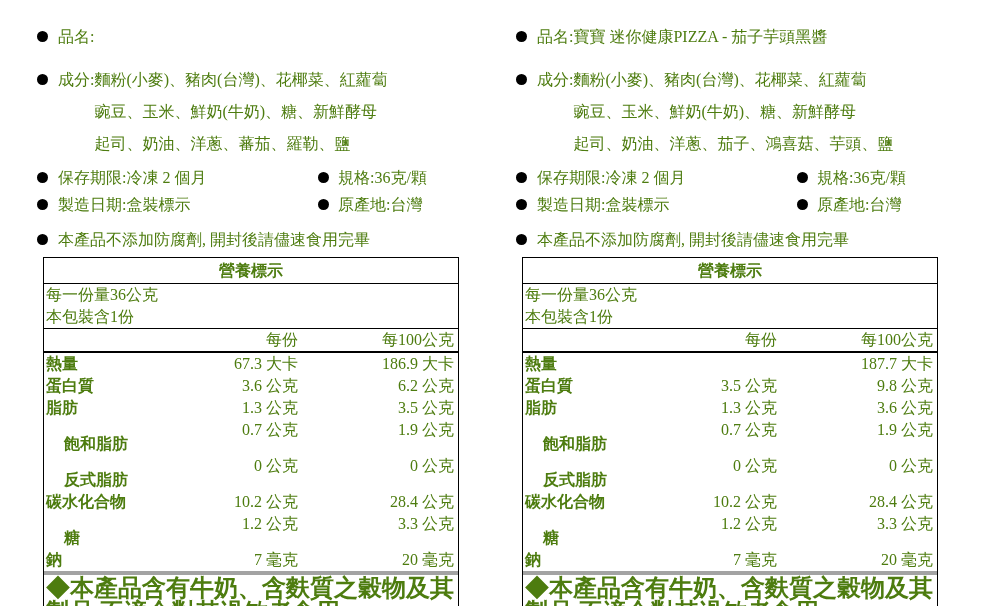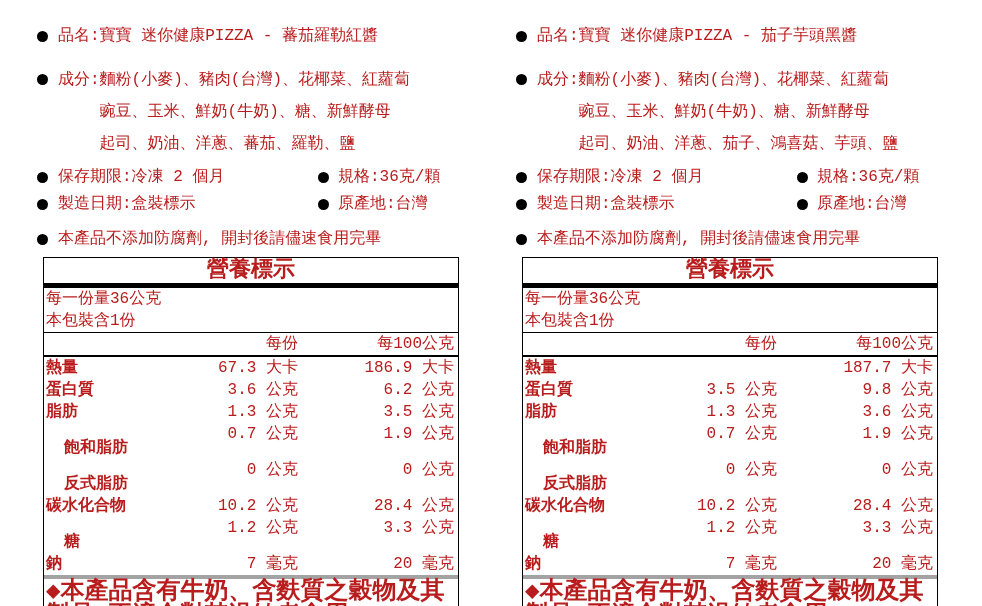--- a/index.html
+++ b/index.html
@@ -1,41 +1,41 @@
 <!DOCTYPE html>
 <html><head>
 <meta charset="utf-8">
 <style>
   * { box-sizing: border-box; margin: 0; padding: 0; }
   html, body { background: #fff; }
   .page {
     position: relative; width: 982px; height: 606px;
-    background: #ffffff; color: #b91c1c;
-    font-family: Liberation Mono, monospace;
+    background: #ffffff; color: #4d7c0f;
+    font-family: Liberation Serif, serif;
     overflow: hidden;
   }
   .panel { position: absolute; top: 0; width: 432px; }
   .panel-left  { left: 37px; }
   .panel-right { left: 516px; }
 
   .brow { position: absolute; left: 0; right: 0; display: flex; align-items: flex-start; font-size: 16px; line-height: 19px; white-space: nowrap; }
   .bullet { flex: 0 0 11px; width: 11px; height: 11px; border-radius: 50%; background: #000; margin: 4px 10px 0 0; }
   .row-pname { top: 27px; }
   .row-ingr  { top: 64px; line-height: 32px; }
   .row-ingr .bullet { margin-top: 10px; }
   .ingr-lines { display: block; }
   .ingr-lines div { line-height: 32px; height: 32px; white-space: nowrap; }
   .row-shelf { top: 168px; }
   .row-mfg   { top: 195px; }
   .row-note  { top: 230px; }
   .col2 { position: absolute; left: 281px; top: 0; display: flex; align-items: flex-start; }
   .col2 .bullet { margin-right: 9px; }
 
   .ntable { position: absolute; left: 6px; top: 257px; width: 416px; border: 1px solid #000; font-size: 16px; background: #fff; }
-  .t-title { text-align: center; font-weight: bold; font-size: 22px; line-height: 25px; border-bottom: 5px solid #000000; }
+  .t-title { text-align: center; font-weight: bold; font-size: 16px; line-height: 25px; border-bottom: 1px solid #000000; }
   .t-serving { border-bottom: 1px solid #000; padding-left: 2px; }
   .t-serving div { line-height: 22px; white-space: nowrap; }
   .t-head { display: flex; line-height: 22px; border-bottom: 2px solid #000; }
   .t-body { border-bottom: 4px solid #a3a3a3; }
   .trow { display: flex; line-height: 22px; white-space: nowrap; }
   .c-l { flex: 1 1 auto; padding-left: 2px; text-align: left; }
   .trow .c-l { font-weight: bold; }
   .trow.ind .c-l { padding-left: 20px; margin-top: 14px; }
   .c1 { flex: 0 0 128px; text-align: right; padding-right: 6px; }
   .c2 { flex: 0 0 154px; text-align: right; padding-right: 4px; }
@@ -43,21 +43,20 @@
 </style>
 </head>
 <body>
 
 <div class="page">
 
   <div class="panel panel-left">
     <div class="brow row-pname">
       <span class="bullet"></span>
       <span>品名:</span>
-      <span>寶寶 迷你健康PIZZA - 蕃茄羅勒紅醬</span>
     </div>
     <div class="brow row-ingr">
       <span class="bullet"></span>
       <span>成分:</span>
       <div class="ingr-lines">
         <div>麵粉(小麥)、豬肉(台灣)、花椰菜、紅蘿蔔</div>
         <div>豌豆、玉米、鮮奶(牛奶)、糖、新鮮酵母</div>
         <div>起司、奶油、洋蔥、蕃茄、羅勒、鹽</div>
       </div>
     </div>

